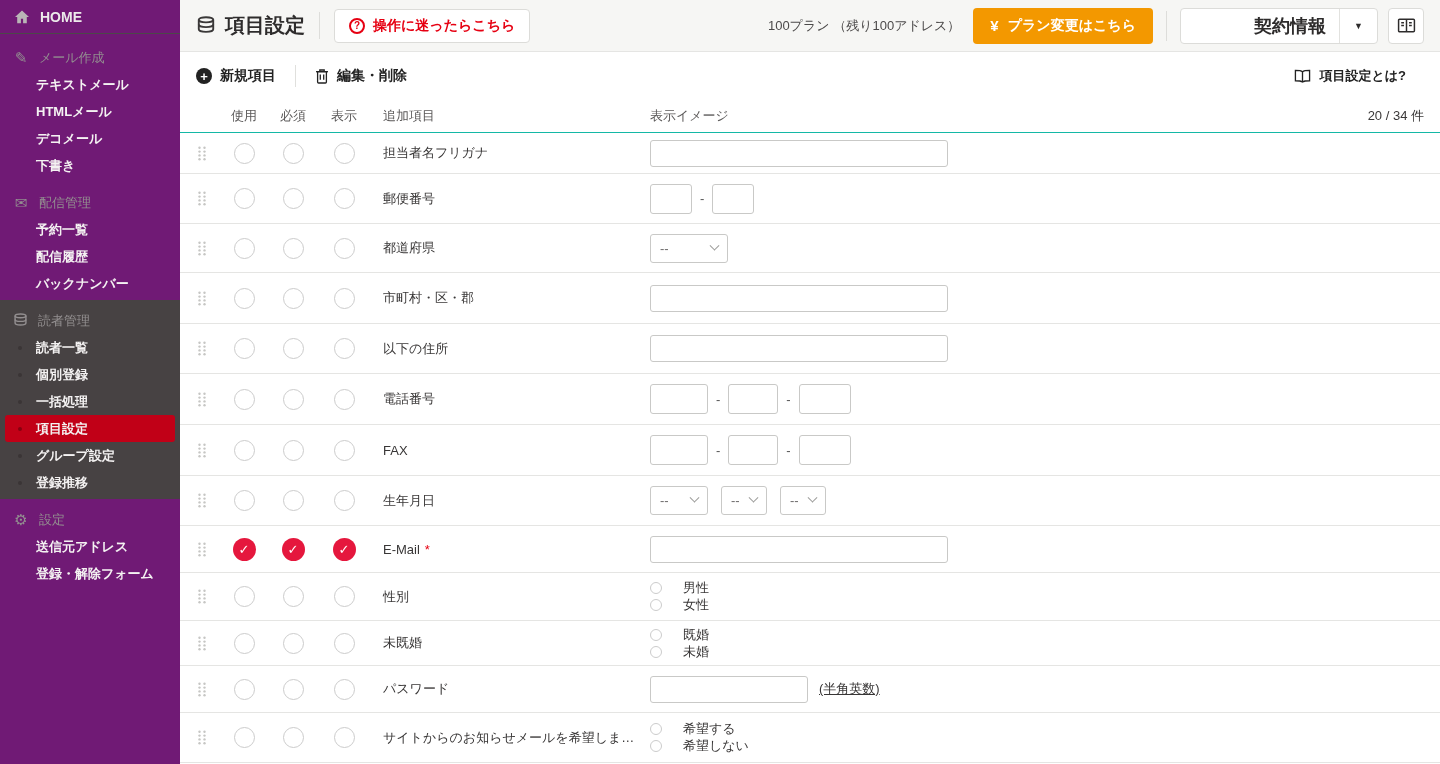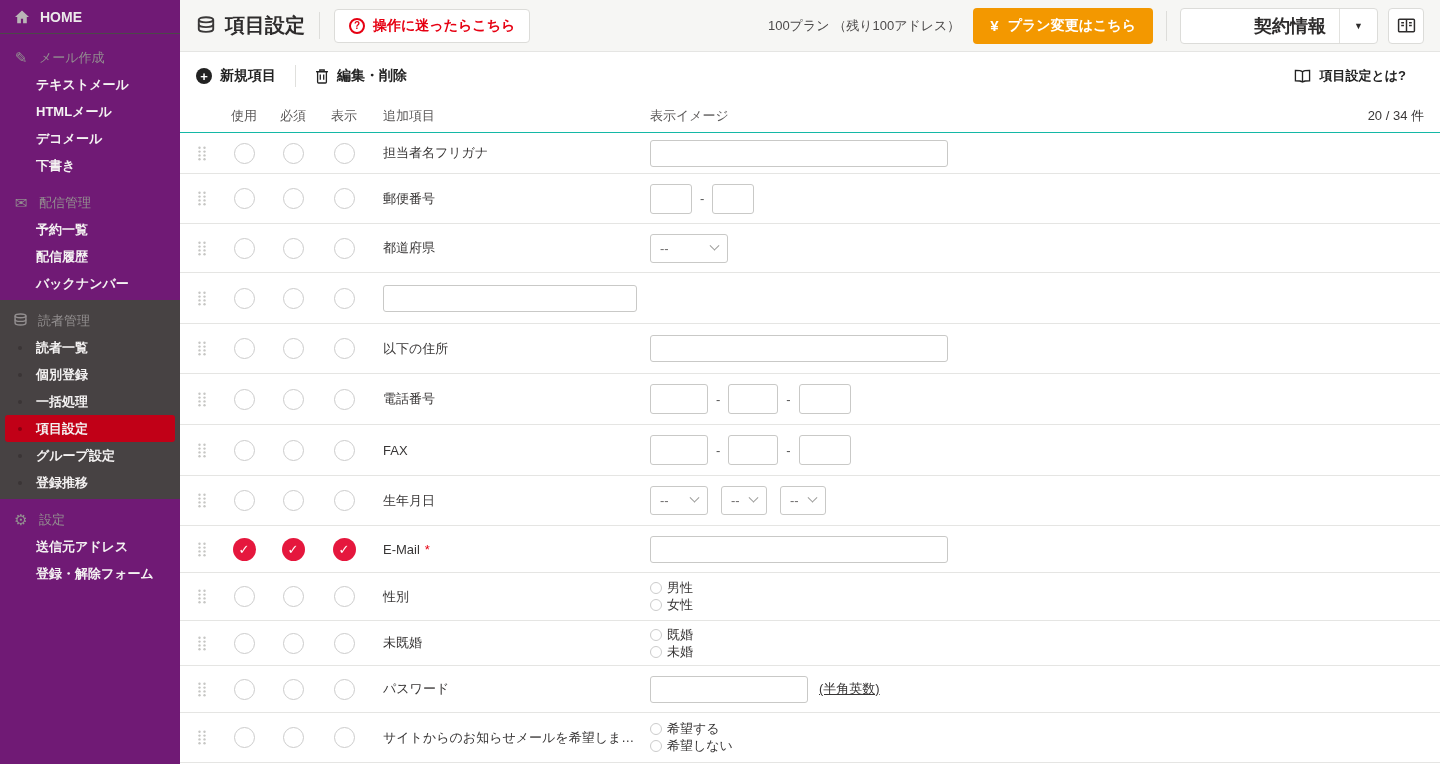--- a/index.html
+++ b/index.html
@@ -94,21 +94,21 @@
   .note { color:#383636; margin-left:3px;text-decoration:underline; }
   .sel { height:29px; border:1px solid #c9c9c7; border-radius:3px; background:#fff;
          display:flex; align-items:center; justify-content:space-between; padding:0 9px; cursor:pointer; }
   .sel .selv { color:#6e6c6c; font-size:13px; }
   .chev { width:7px; height:7px; border-right:1.5px solid #9a9a98; border-bottom:1.5px solid #9a9a98;
           transform:rotate(45deg) translate(-2px,-2px); }
   .sel-pref { width:78px; }
   .sel-y { width:58px; }
   .sel-md { width:46px; }
   .optcol { display:flex; flex-direction:column; gap:1px; }
-  .opt { display:flex; align-items:center; gap:5px; line-height:16px; cursor:pointer; }
+  .opt { display:flex; align-items:center; gap:21px; line-height:16px; cursor:pointer; }
   .opt .rc { width:12px; height:12px; border:1px solid #ccc; border-radius:50%; background:#fff; flex:0 0 auto; }
 </style>
 </head>
 <body>
 
 <div class="sidebar">
   <div class="home-row">
     <svg viewBox="0 0 16 16">
         <path d="M8 1.5 1 8h2.2v6.2h3.7V9.8h2.2v4.4h3.7V8H15z" fill="currentColor"></path>
       </svg>
@@ -359,20 +359,21 @@
               <circle cx="7.5" cy="5.6" r="1.2"></circle>
               <circle cx="2.5" cy="9.4" r="1.2"></circle>
               <circle cx="7.5" cy="9.4" r="1.2"></circle>
               <circle cx="2.5" cy="13.2" r="1.2"></circle>
               <circle cx="7.5" cy="13.2" r="1.2"></circle>
             </g>
           </svg></div>
         <div class="radio"></div>
         <div class="radio"></div>
         <div class="radio"></div>
+        <div class="rlabel"><span>市町村・区・郡</span></div>
         <div class="preview pv-text">
           <input type="text" readonly="" class="ti" style="">
         </div>
       </div>
       <div class="row grid-cols" style="height: 50px;">
         <div class="handle"><svg width="10" height="15" viewBox="0 0 10 15">
             <g fill="#c6c6c4">
               <circle cx="2.5" cy="1.8" r="1.2"></circle>
               <circle cx="7.5" cy="1.8" r="1.2"></circle>
               <circle cx="2.5" cy="5.6" r="1.2"></circle>

